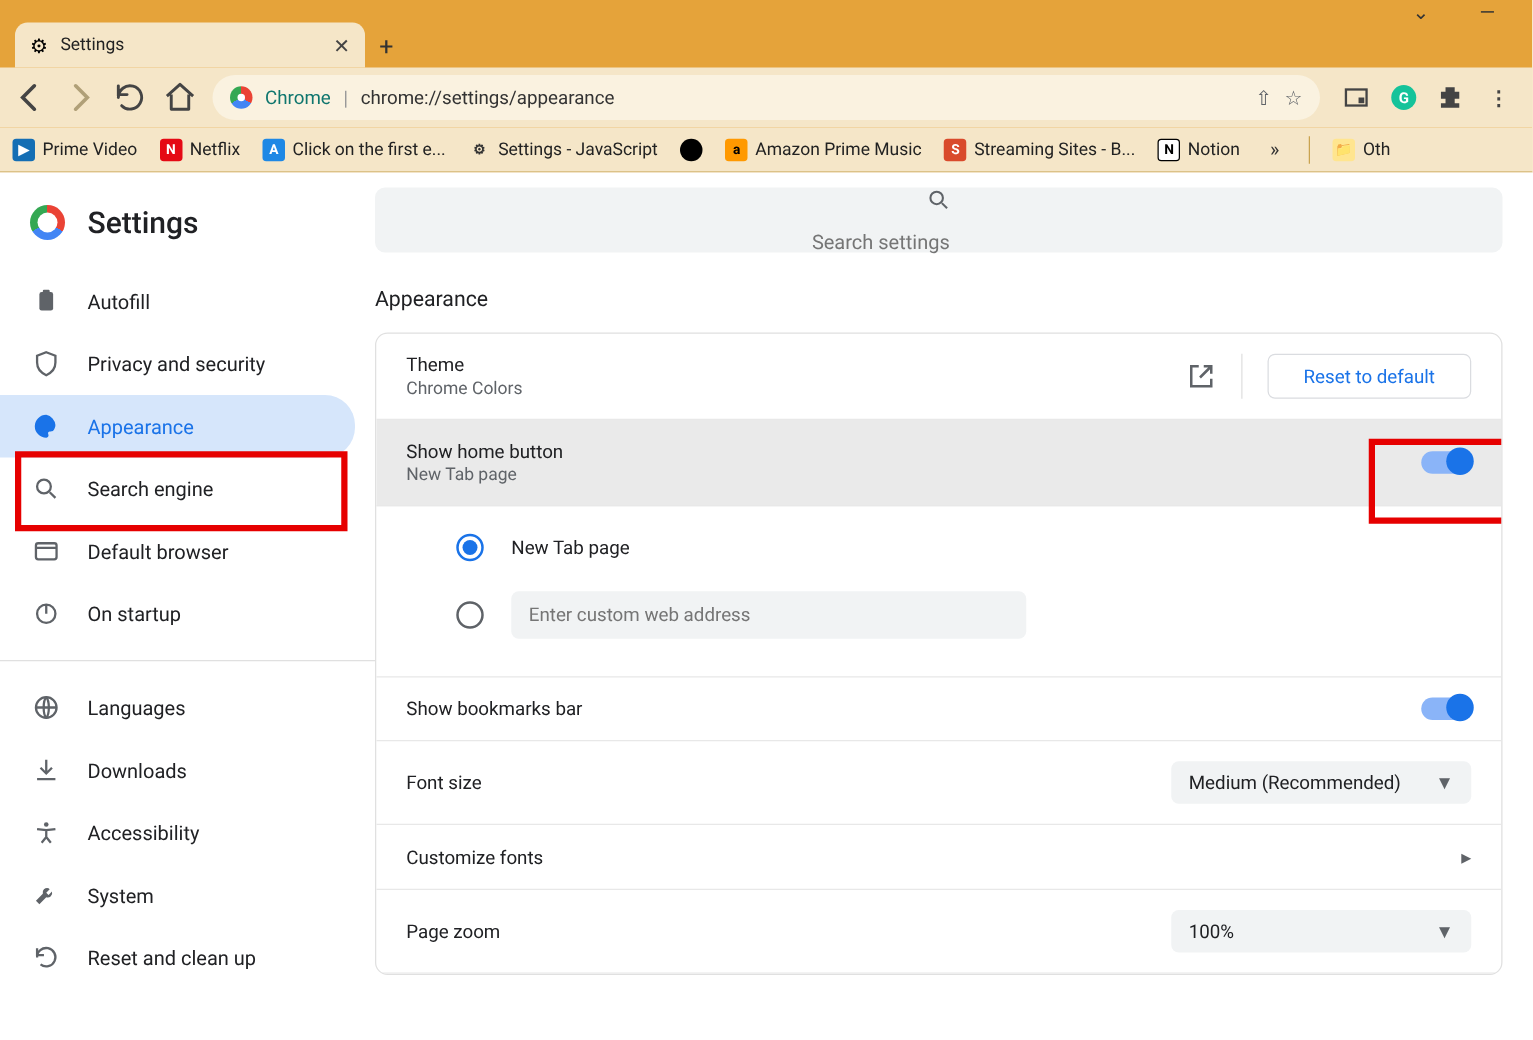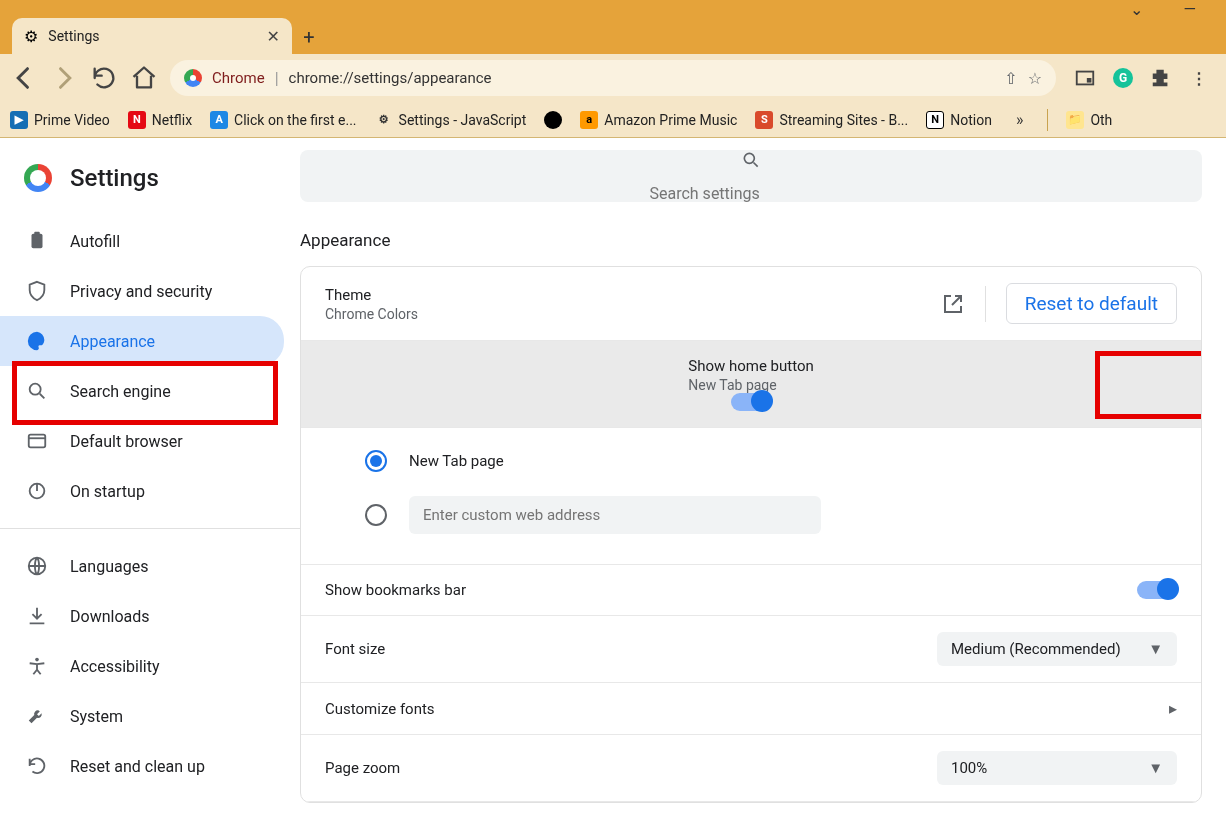--- a/index.html
+++ b/index.html
@@ -12,21 +12,21 @@
 .tabstrip { display: flex; align-items: flex-end; height: 36px; padding-left: 12px; }
 .tab { background: #f5e6c8; border-radius: 10px 10px 0 0; height: 36px; display: flex; align-items: center; padding: 0 12px; gap: 10px; min-width: 280px; }
 .tab-title { font-size: 14px; color: #222; flex: 1; }
 .tab-close { font-size: 16px; color: #444; cursor: pointer; }
 .new-tab { width: 34px; height: 34px; display: flex; align-items: center; justify-content: center; font-size: 20px; color: #333; cursor: pointer; }
 
 .toolbar { background: #f5e6c8; height: 48px; display: flex; align-items: center; padding: 0 10px; gap: 12px; }
 .nav-btn { width: 28px; height: 28px; display: flex; align-items: center; justify-content: center; color: #444; cursor: pointer; }
 .nav-btn.disabled { color: #b0a078; }
 .omnibox { flex: 1; background: #faf2e0; border-radius: 20px; height: 36px; display: flex; align-items: center; padding: 0 14px; gap: 10px; }
-.omnibox .chrome-text { color: #7f1d1d; font-size: 15px; text-align: center; }
+.omnibox .chrome-text { color: #0f766e; font-size: 15px; text-align: center; }
 .omnibox .divider { color: #999; }
 .omnibox .url { color: #333; font-size: 15px; }
 .toolbar-icons { display: flex; gap: 16px; align-items: center; padding: 0 6px; }
 .toolbar-icon { width: 22px; height: 22px; display: flex; align-items: center; justify-content: center; color: #444; }
 
 .bookmarks-bar { background: #f5e6c8; height: 36px; display: flex; align-items: center; padding: 0 10px; gap: 18px; border-bottom: 1px solid #d4b673; }
 .bookmark { display: flex; align-items: center; gap: 6px; font-size: 14px; color: #222; cursor: pointer; white-space: nowrap; }
 .bm-icon { width: 18px; height: 18px; display: inline-flex; align-items: center; justify-content: center; border-radius: 3px; font-size: 11px; font-weight: bold; color: #fff; }
 .bm-more { color: #333; font-size: 16px; padding: 0 6px; }
 
@@ -50,23 +50,23 @@
 .search-wrap { background: #f1f3f4; border-radius: 8px; height: 52px; display: flex; align-items: center; padding: 0 20px; gap: 14px; margin: 12px 0 28px; flex-direction: column; }
 .search-wrap input { border: none; background: transparent; font-size: 16px; color: #5f6368; outline: none; flex: 1; }
 .section-title { font-size: 17px; color: #202124; margin: 0 0 16px 0; }
 
 .card { border: 1px solid #e0e0e0; border-radius: 10px; overflow: hidden; }
 .row { display: flex; align-items: center; padding: 16px 24px; border-bottom: 1px solid #e8e8e8; }
 .row:last-child { border-bottom: none; }
 .row-text { flex: 1; }
 .row-title { font-size: 15px; color: #202124; }
 .row-sub { font-size: 14px; color: #5f6368; margin-top: 2px; }
-.row-highlighted { background: #eaeaea; flex-direction: column; }
+.row-highlighted { background: #eaeaea; }
 .open-icon { width: 24px; height: 24px; color: #5f6368; display: flex; align-items: center; justify-content: center; margin-right: 20px; }
-.reset-btn { border: 1px solid #dadce0; background: #fff; color: #1a73e8; font-size: 19px; padding: 8px 18px; border-radius: 6px; cursor: pointer; }
+.reset-btn { border: 1px solid #dadce0; background: #fff; color: #1a73e8; font-size: 15px; padding: 8px 28px; border-radius: 6px; cursor: pointer; }
 .divider-v { width: 1px; height: 36px; background: #e0e0e0; margin-right: 20px; }
 
 .toggle { width: 40px; height: 18px; background: #8ab4f8; border-radius: 10px; position: relative; cursor: pointer; }
 .toggle::after { content: ""; position: absolute; right: -2px; top: -3px; width: 22px; height: 22px; background: #1a73e8; border-radius: 50%; }
 
 .radio-group { padding: 10px 24px 18px 64px; border-bottom: 1px solid #e8e8e8; }
 .radio-row { display: flex; align-items: center; gap: 22px; padding: 12px 0; }
 .radio { width: 22px; height: 22px; border: 2px solid #5f6368; border-radius: 50%; display: flex; align-items: center; justify-content: center; }
 .radio.checked { border-color: #1a73e8; }
 .radio.checked::after { content:""; width: 12px; height: 12px; background: #1a73e8; border-radius: 50%; }

